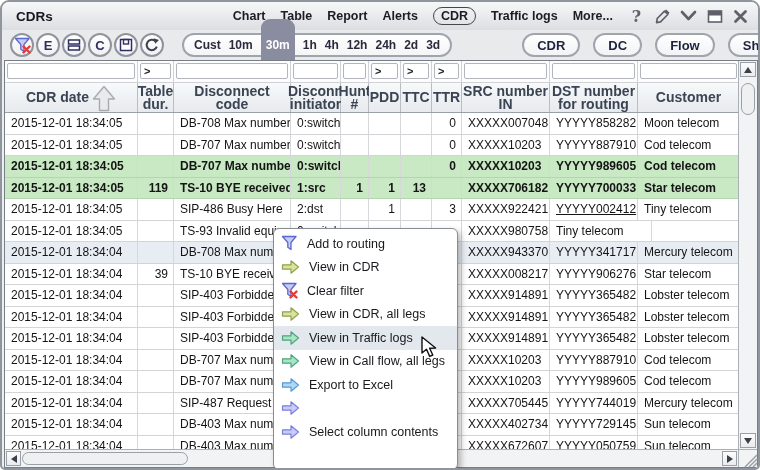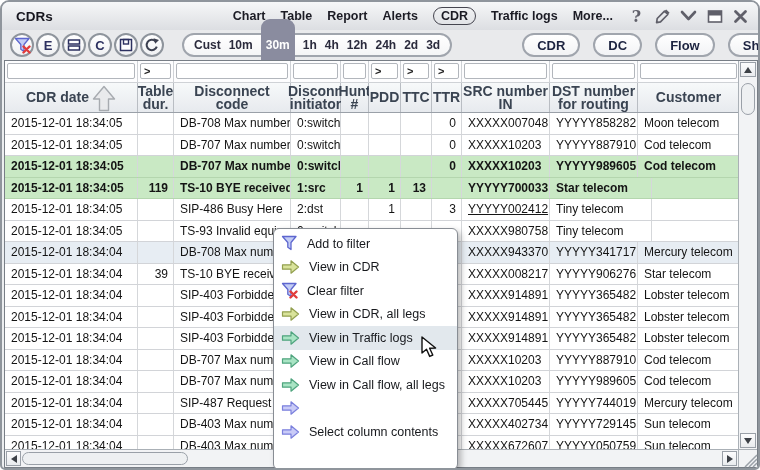--- a/index.html
+++ b/index.html
@@ -273,32 +273,34 @@
           </div>
           <div class="row green">
             <div class="cell al" style="width: 133px;">2015-12-01 18:34:05</div>
             <div class="cell ar" style="width: 36px;">119</div>
             <div class="cell al" style="width: 117px;">TS-10 BYE received</div>
             <div class="cell al" style="width: 50px;">1:src</div>
             <div class="cell ar" style="width: 28px;">1</div>
             <div class="cell ar" style="width: 32px;">1</div>
             <div class="cell ar" style="width: 31px;">13</div>
             <div class="cell ar" style="width: 30px;"></div>
+            <div class="cell al" style="width: 88px;">XXXXX706182</div>
             <div class="cell al" style="width: 88px;">YYYYY700033</div>
             <div class="cell al" style="width: 102px;">Star telecom</div>
           </div>
           <div class="row">
             <div class="cell al" style="width: 133px;">2015-12-01 18:34:05</div>
             <div class="cell ar" style="width: 36px;"></div>
             <div class="cell al" style="width: 117px;">SIP-486 Busy Here</div>
             <div class="cell al" style="width: 50px;">2:dst</div>
             <div class="cell ar" style="width: 28px;"></div>
             <div class="cell ar" style="width: 32px;">1</div>
             <div class="cell ar" style="width: 31px;"></div>
             <div class="cell ar" style="width: 30px;">3</div>
+            <div class="cell al" style="width: 88px;">XXXXX922421</div>
             <div class="cell al" style="width: 88px; text-decoration: underline;">YYYYY002412</div>
             <div class="cell al" style="width: 102px;">Tiny telecom</div>
           </div>
           <div class="row">
             <div class="cell al" style="width: 133px;">2015-12-01 18:34:05</div>
             <div class="cell ar" style="width: 36px;"></div>
             <div class="cell al" style="width: 117px;">TS-93 Invalid equipm</div>
             <div class="cell al" style="width: 50px;">0:switch</div>
             <div class="cell ar" style="width: 28px;"></div>
             <div class="cell ar" style="width: 32px;"></div>
@@ -465,21 +467,21 @@
     </div>
   </div>
 
   <div class="ctxmenu" id="ctxmenu">
       <div class="mitem">
         <span style="display: flex;">
           <svg width="17" height="17" viewBox="0 0 17 17">
             <path d="M1.5 1.5 H15 L10 7.5 V14.5 L6.8 12.3 V7.5 Z" fill="#c3cdf5" stroke="#5d66cf" stroke-width="1.3" stroke-linejoin="round"></path>
           </svg>
         </span>
-        <span>Add to filter</span>
+        <span>Add to routing</span>
       </div>
       <div class="mitem">
         <span style="display: flex;">
           <svg width="19" height="16" viewBox="0 0 19 16">
             <path d="M1.5 5.8 H10 V1.8 L17.5 8 L10 14.2 V10.2 H1.5 Z" fill="#d9e39b" stroke="#93a050" stroke-width="1.2" stroke-linejoin="round"></path>
           </svg>
         </span>
         <span>View in CDR</span>
       </div>
       <div class="mitem">
@@ -506,29 +508,29 @@
           </svg>
         </span>
         <span>View in Traffic logs</span>
       </div>
       <div class="mitem">
         <span style="display: flex;">
           <svg width="19" height="16" viewBox="0 0 19 16">
             <path d="M1.5 5.8 H10 V1.8 L17.5 8 L10 14.2 V10.2 H1.5 Z" fill="#a9e4c4" stroke="#4fa47e" stroke-width="1.2" stroke-linejoin="round"></path>
           </svg>
         </span>
-        <span>View in Call flow</span>
-      </div>
-      <div class="mitem">
-        <span style="display: flex;">
-          <svg width="19" height="16" viewBox="0 0 19 16">
-            <path d="M1.5 5.8 H10 V1.8 L17.5 8 L10 14.2 V10.2 H1.5 Z" fill="#a9e4c4" stroke="#4fa47e" stroke-width="1.2" stroke-linejoin="round"></path>
-          </svg>
-        </span>
         <span>View in Call flow, all legs</span>
+      </div>
+      <div class="mitem">
+        <span style="display: flex;">
+          <svg width="19" height="16" viewBox="0 0 19 16">
+            <path d="M1.5 5.8 H10 V1.8 L17.5 8 L10 14.2 V10.2 H1.5 Z" fill="#aed9f6" stroke="#5a99cf" stroke-width="1.2" stroke-linejoin="round"></path>
+          </svg>
+        </span>
+        <span>Export to Excel</span>
       </div>
       <div class="mitem">
         <span style="display: flex;">
           <svg width="19" height="16" viewBox="0 0 19 16">
             <path d="M1.5 5.8 H10 V1.8 L17.5 8 L10 14.2 V10.2 H1.5 Z" fill="#c9cbf7" stroke="#7b80dd" stroke-width="1.2" stroke-linejoin="round"></path>
           </svg>
         </span>
       </div>
       <div class="mitem">
         <span style="display: flex;">

